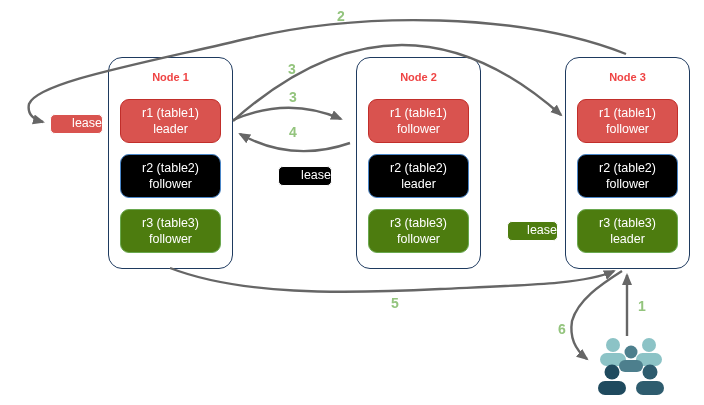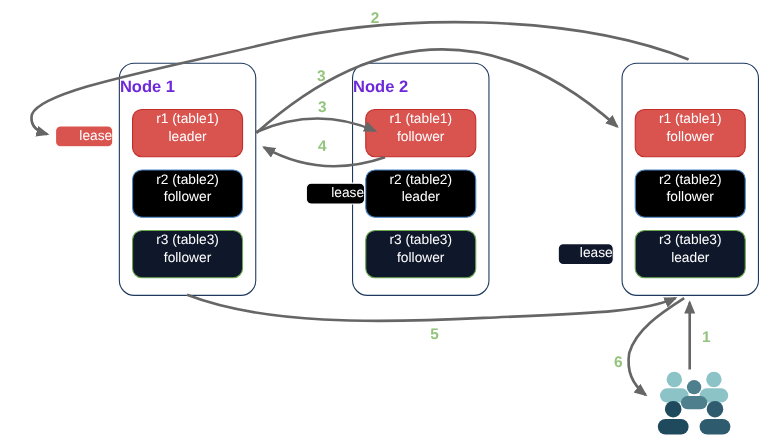--- a/index.html
+++ b/index.html
@@ -2,33 +2,33 @@
 <html><head>
 <meta charset="utf-8">
 <style>
   html,body{margin:0;padding:0;background:#fff;}
   .canvas{position:relative;width:704px;height:405px;background:#fff;overflow:hidden;
           font-family:"Liberation Sans",sans-serif;}
 
   
   .node{position:absolute;top:57px;width:125px;height:212px;background:#fff;
         border:1.6px solid #1e3a5f;border-radius:14px;box-sizing:border-box;z-index:1;}
-  .node1{left:108px}.node2{left:320px}.node3{left:565px}
-  .node-title{position:absolute;top:13px;left:0;right:0;
-              font-size:15px;font-weight:bold;color:#6d28d9;}
+  .node1{left:108px}.node2{left:356px}.node3{left:565px}
+  .node-title{position:absolute;top:13px;left:0;right:0;text-align:center;
+              font-size:11px;font-weight:bold;color:#ef4444;}
 
   .replica{position:absolute;left:11px;width:101px;height:44px;border-radius:9px;
            border:1.5px solid;box-sizing:border-box;color:#fff;font-size:12.5px;
-           text-align:center;display:flex;flex-direction:column;
+           text-align:center;display:flex;flex-direction:column;justify-content:center;
            line-height:1.28;}
   .rep1{top:41px}.rep2{top:96px}.rep3{top:151px}
 
   .red{background:#d9534f;border-color:#c12e2a}
   .blue{background:#000000;border-color:#4a86c8}
-  .green{background:#0f172a;border-color:#6aa84f}
+  .green{background:#4d7c0f;border-color:#6aa84f}
 
   
   .lease{position:absolute;height:20px;border-radius:5px;border:1.5px solid;
          box-sizing:border-box;color:#fff;font-size:12.5px;text-align:right;
          line-height:16.5px;z-index:3;}
   .lease-red{left:50px;top:114px;width:53px}
   .lease-blue{left:278px;top:166px;width:54px}
   .lease-green{left:507px;top:221px;width:51px}
 
   
@@ -76,20 +76,21 @@
       <span>r2 (table2)</span>
       <span>leader</span>
     </div>
     <div class="replica rep3 green">
       <span>r3 (table3)</span>
       <span>follower</span>
     </div>
   </div>
 
   <div class="node node3">
+    <div class="node-title">Node 3</div>
     <div class="replica rep1 red">
       <span>r1 (table1)</span>
       <span>follower</span>
     </div>
     <div class="replica rep2 blue">
       <span>r2 (table2)</span>
       <span>follower</span>
     </div>
     <div class="replica rep3 green">
       <span>r3 (table3)</span>

